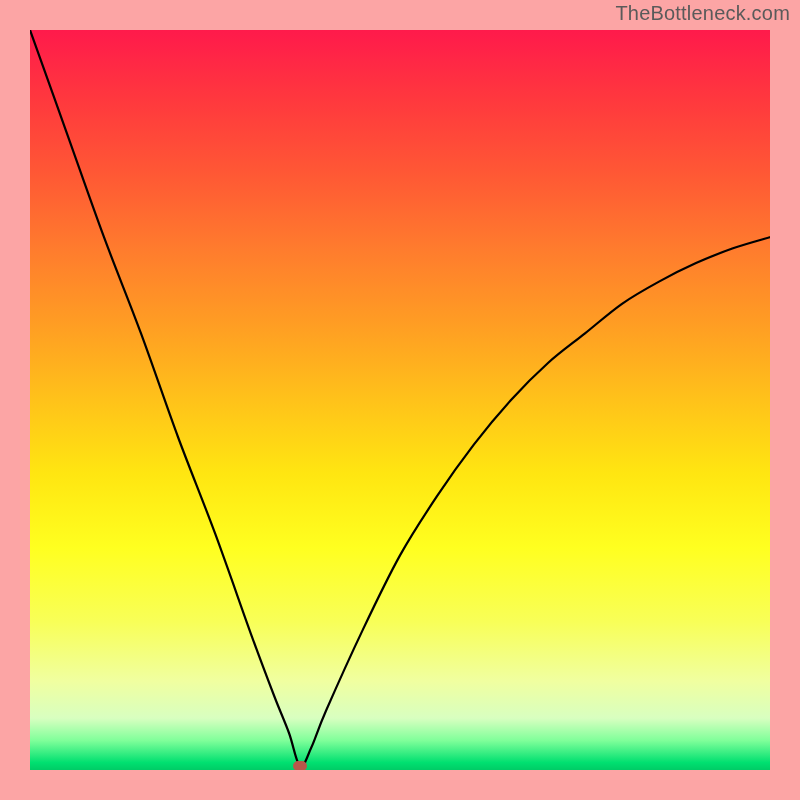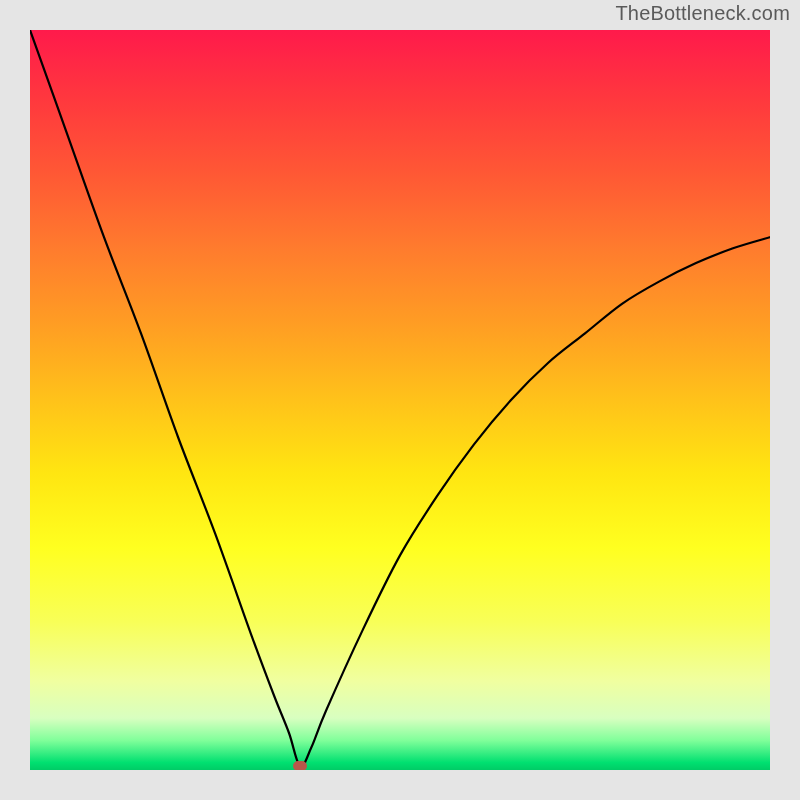--- a/index.html
+++ b/index.html
@@ -8,21 +8,21 @@
     width: 800px;
     height: 800px;
     background: #000;
     font-family: Arial, Helvetica, sans-serif;
     overflow: hidden;
   }
   .stage {
     position: relative;
     width: 800px;
     height: 800px;
-    background: #e5e5e5;
+    background: #fca5a5;
   }
   .watermark {
     position: absolute;
     top: 2px;
     right: 10px;
     color: #5a5a5a;
     font-size: 20px;
     font-weight: 500;
     letter-spacing: 0.2px;
     z-index: 20;

